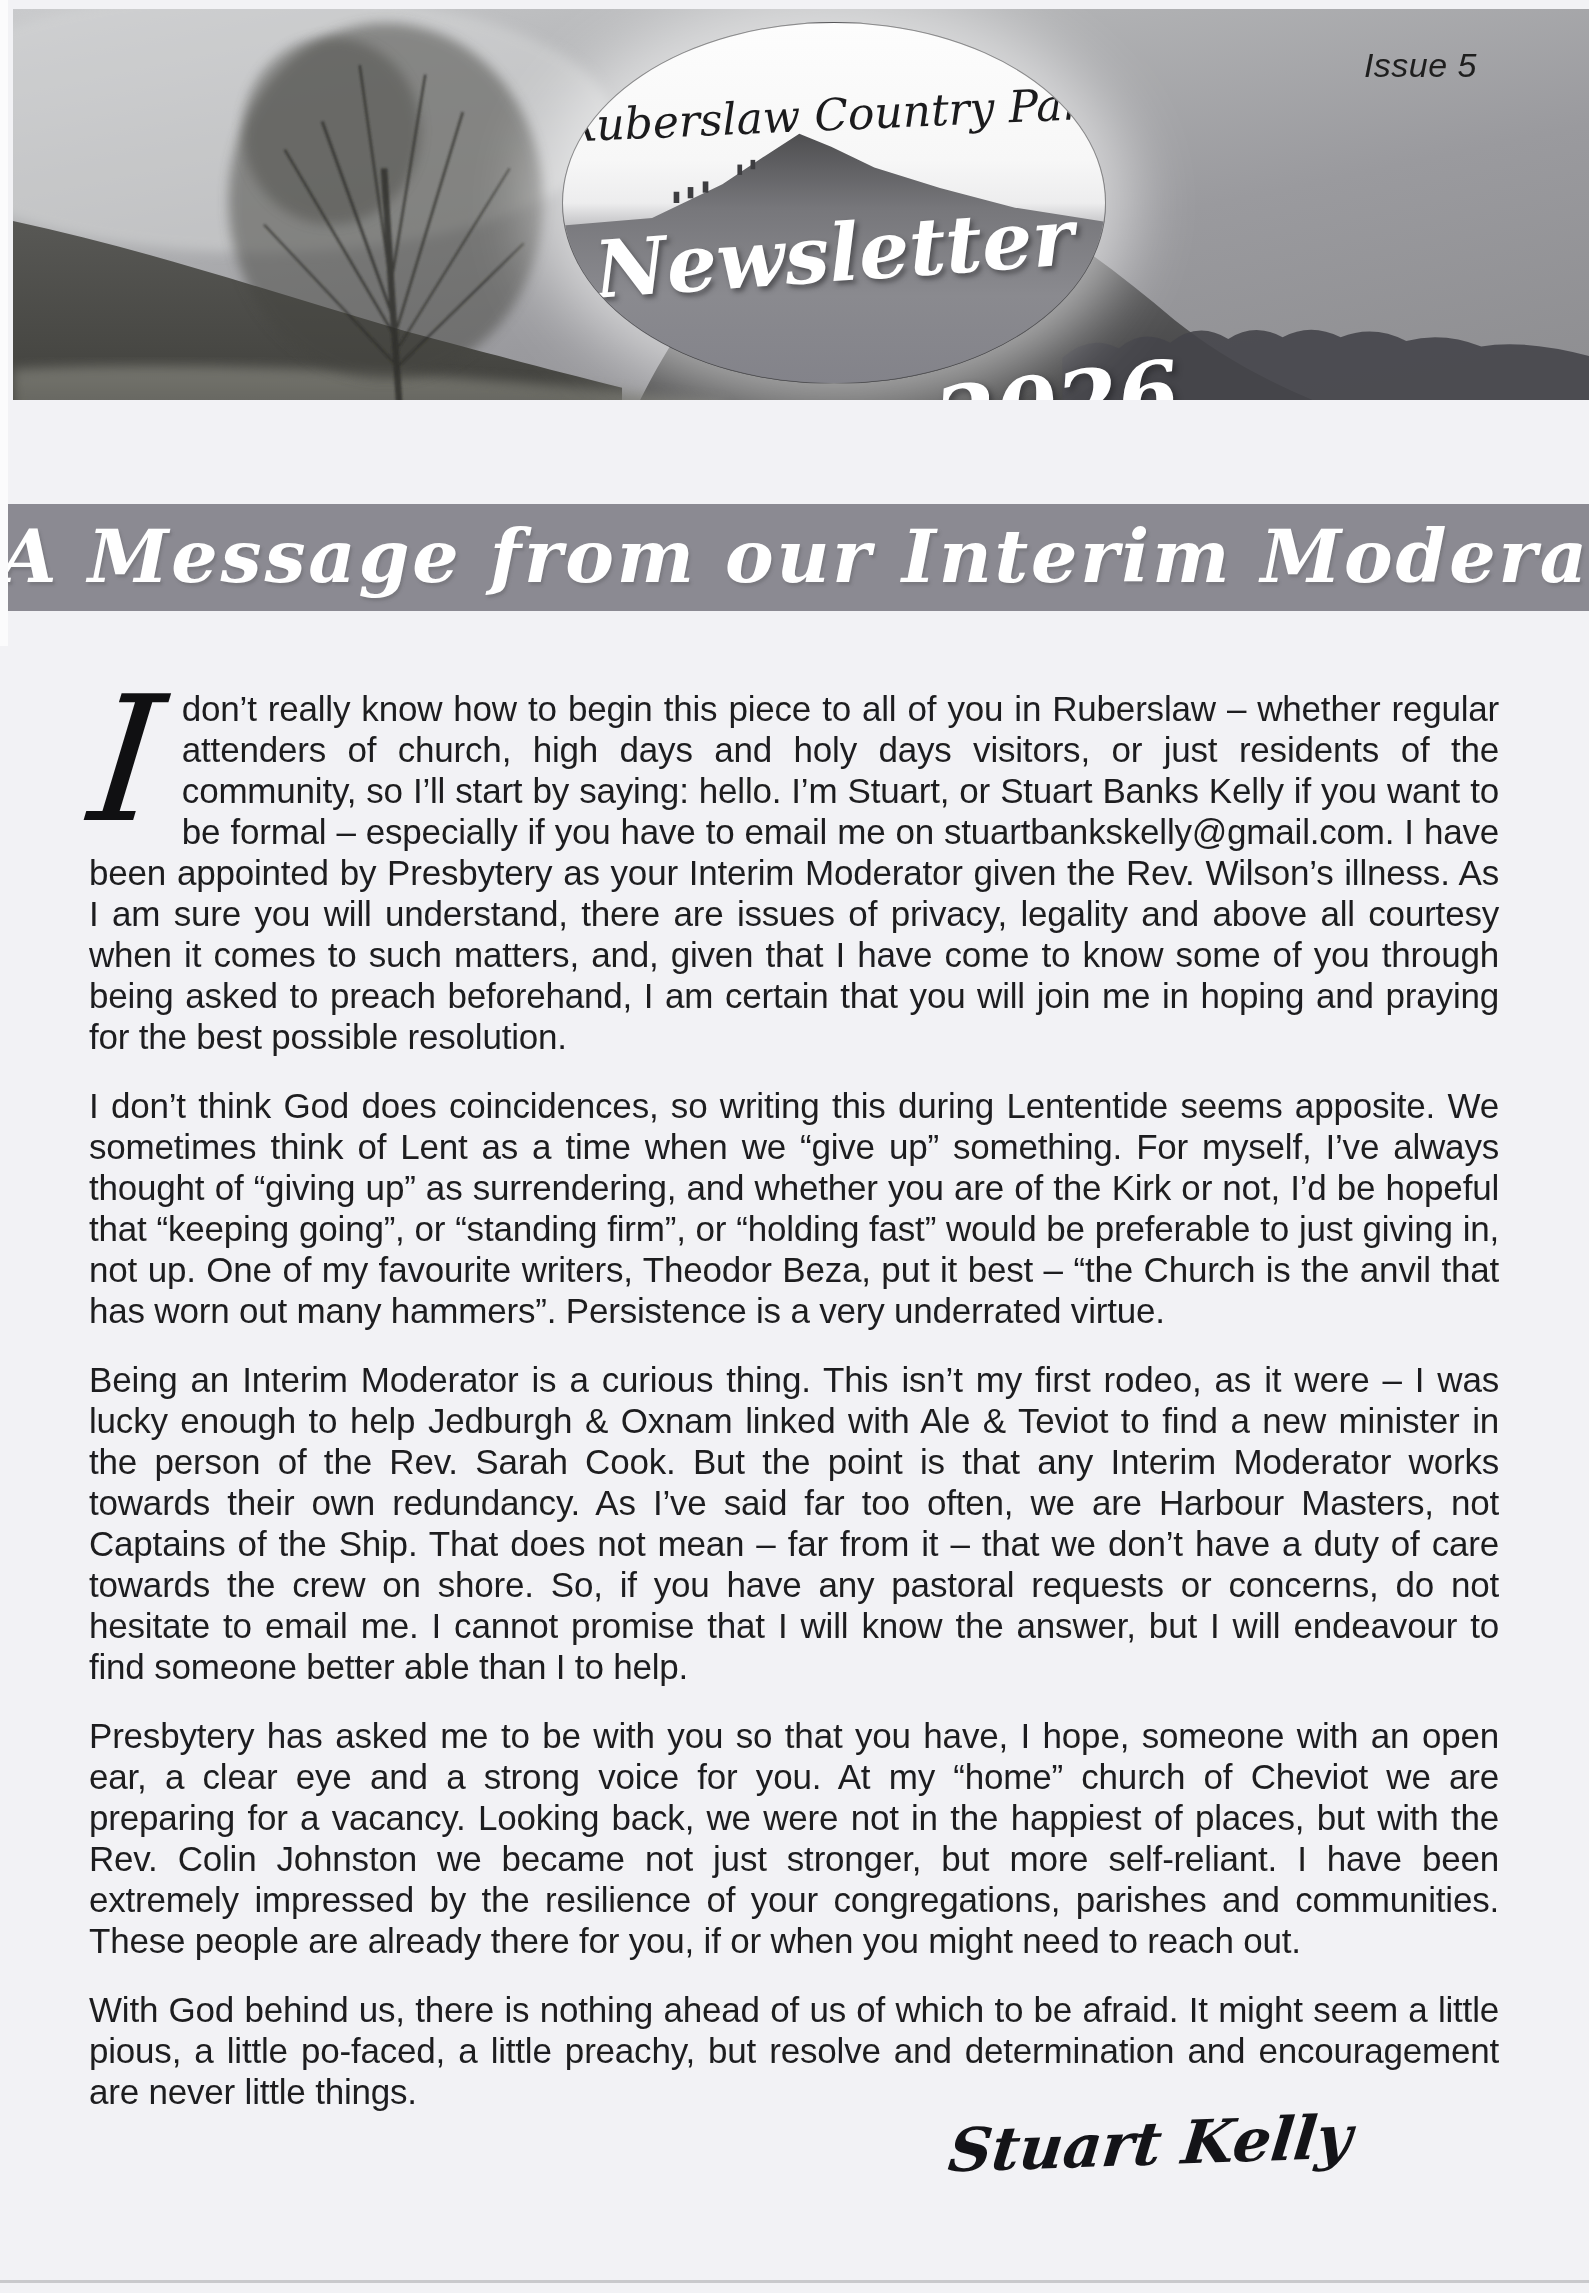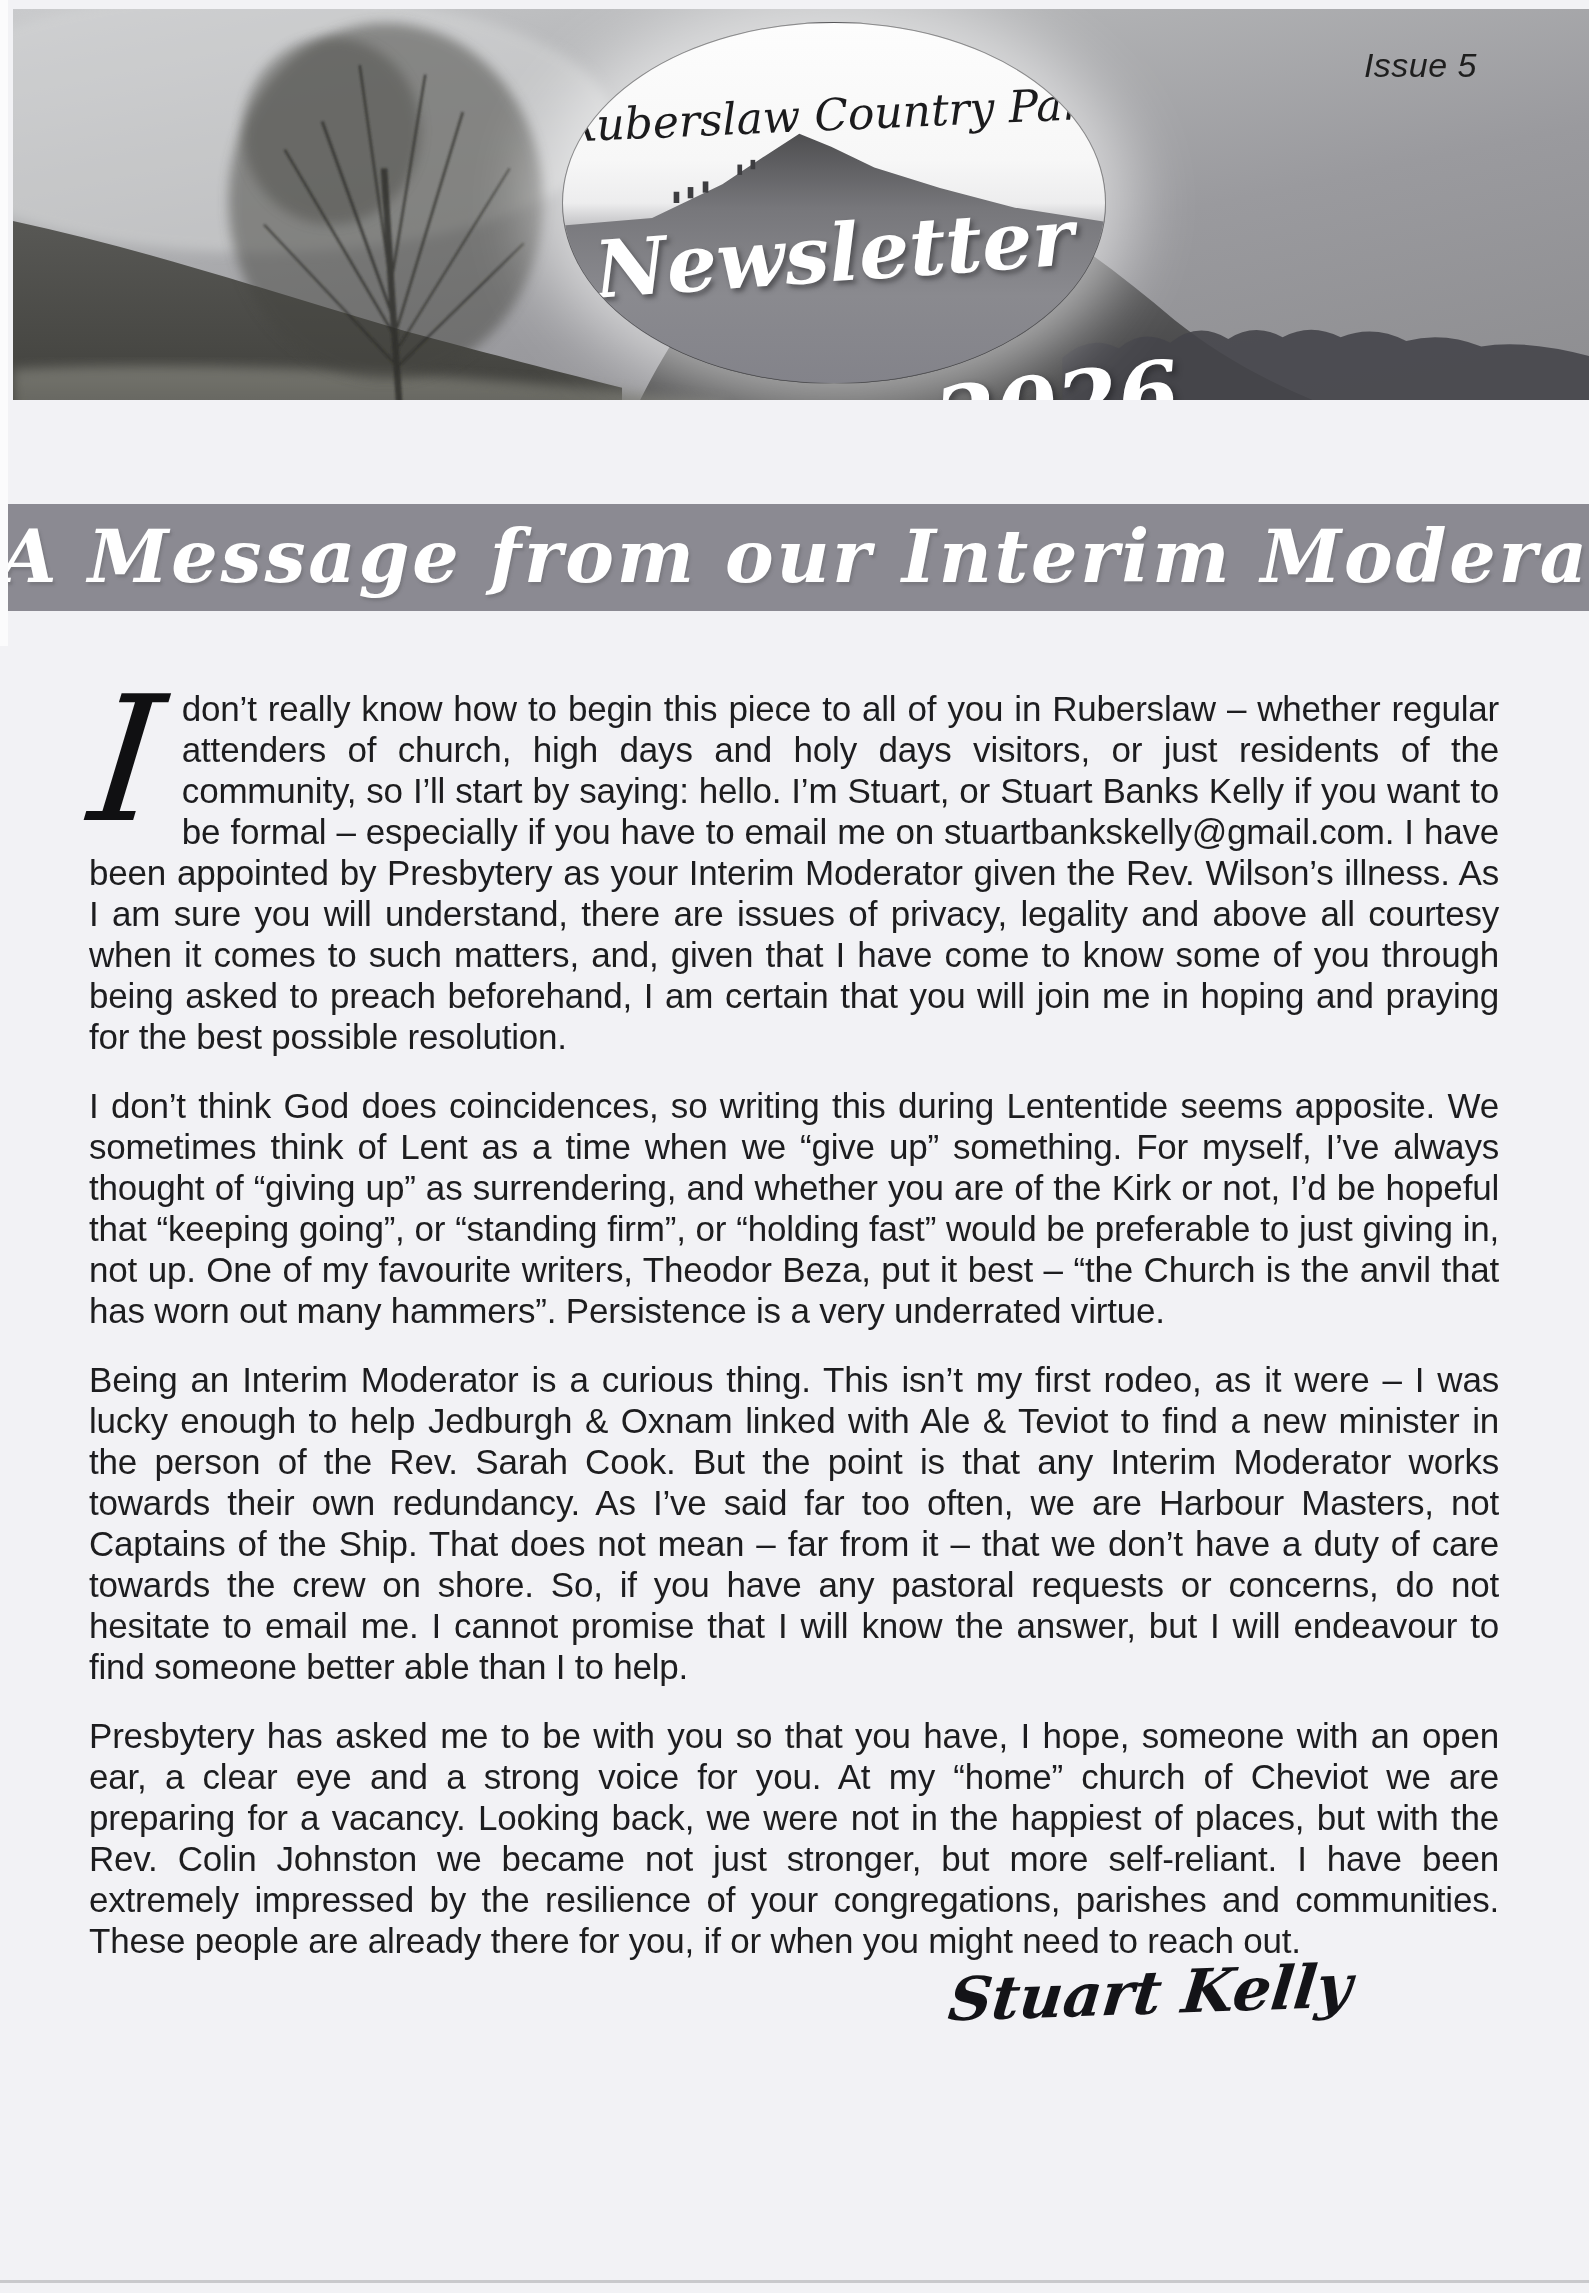--- a/index.html
+++ b/index.html
@@ -183,20 +183,21 @@
     <div class="season">Spring 2026</div>
   </div>
 
   <div class="banner">A Message from our Interim Moderator</div>
 
   <div class="article">
     <p><span class="dropcap">I</span><span>don’t really know how to begin this piece to all of you in Ruberslaw – whether regular attenders of church, high days and holy days visitors, or just residents of the community, so I’ll start by saying: hello. I’m Stuart, or Stuart Banks Kelly if you want to be formal – especially if you have to email me on stuartbankskelly@gmail.com. I have been appointed by Presbytery as your Interim Moderator given the Rev. Wilson’s illness. As I am sure you will understand, there are issues of privacy, legality and above all courtesy when it comes to such matters, and, given that I have come to know some of you through being asked to preach beforehand, I am certain that you will join me in hoping and praying for the best possible resolution.</span></p>
     <p>I don’t think God does coincidences, so writing this during Lententide seems apposite. We sometimes think of Lent as a time when we “give up” something. For myself, I’ve always thought of “giving up” as surrendering, and whether you are of the Kirk or not, I’d be hopeful that “keeping going”, or “standing firm”, or “holding fast” would be preferable to just giving in, not up. One of my favourite writers, Theodor Beza, put it best – “the Church is the anvil that has worn out many hammers”. Persistence is a very underrated virtue.</p>
     <p>Being an Interim Moderator is a curious thing. This isn’t my first rodeo, as it were – I was lucky enough to help Jedburgh &amp; Oxnam linked with Ale &amp; Teviot to find a new minister in the person of the Rev. Sarah Cook. But the point is that any Interim Moderator works towards their own redundancy. As I’ve said far too often, we are Harbour Masters, not Captains of the Ship. That does not mean – far from it – that we don’t have a duty of care towards the crew on shore. So, if you have any pastoral requests or concerns, do not hesitate to email me. I cannot promise that I will know the answer, but I will endeavour to find someone better able than I to help.</p>
     <p>Presbytery has asked me to be with you so that you have, I hope, someone with an open ear, a clear eye and a strong voice for you. At my “home” church of Cheviot we are preparing for a vacancy. Looking back, we were not in the happiest of places, but with the Rev. Colin Johnston we became not just stronger, but more self-reliant. I have been extremely impressed by the resilience of your congregations, parishes and communities. These people are already there for you, if or when you might need to reach out.</p>
+    <p>With God behind us, there is nothing ahead of us of which to be afraid. It might seem a little pious, a little po-faced, a little preachy, but resolve and determination and encouragement are never little things.</p>
     <div class="signature">Stuart Kelly</div>
   </div>
 
   <div class="scan-left"></div>
   <div class="scan-bottom"></div>
 
 </div>
 
 
 </body></html>

